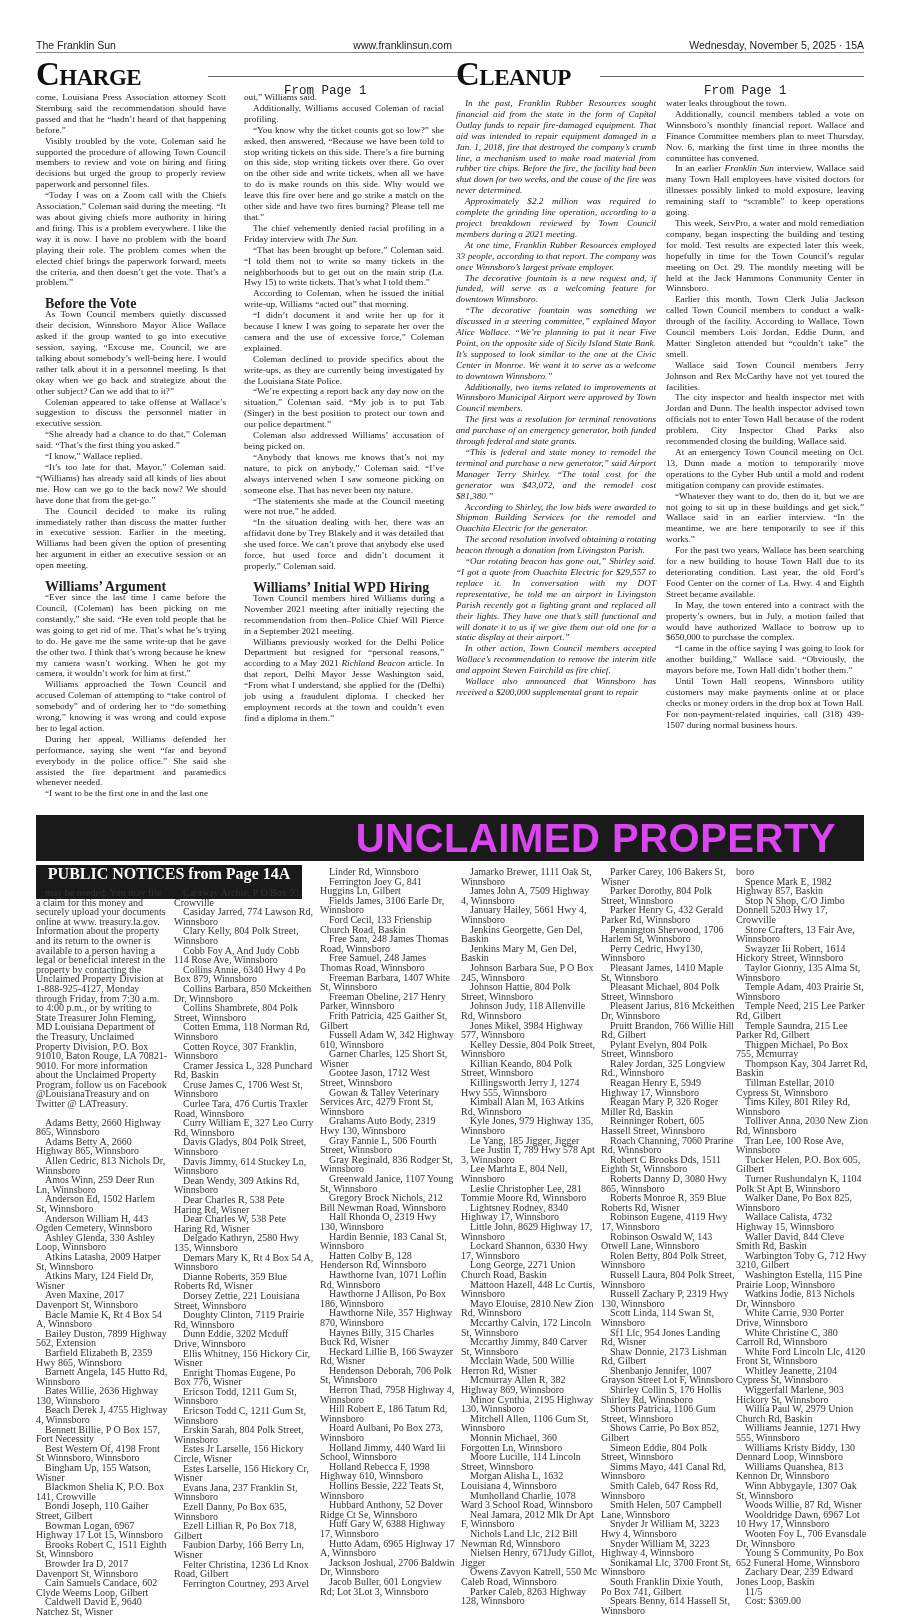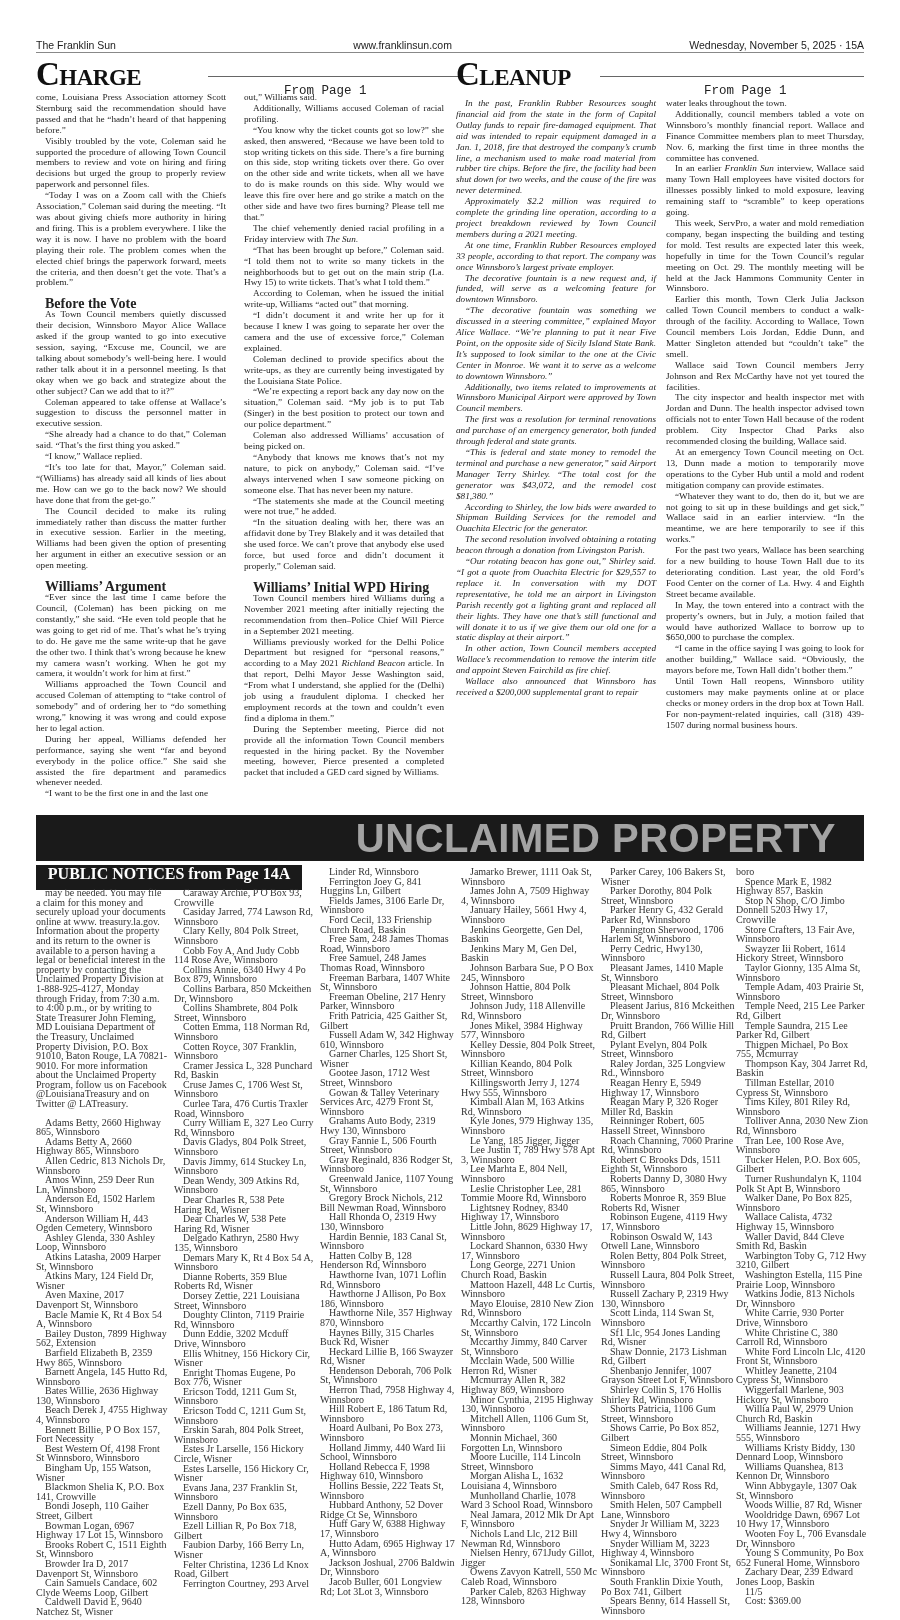--- a/index.html
+++ b/index.html
@@ -15,24 +15,24 @@
   .slug { font-family: "Liberation Serif", serif; font-weight: bold; font-size: 33px; letter-spacing: -0.5px; line-height: 36px; color: #111; font-variant: small-caps; }
   .slug-rule { position: absolute; top: 20px; border-top: 1px solid #666; }
   .from-page { position: absolute; top: 28px; font-family: Liberation Mono, monospace; font-size: 12.5px; color: #222; }
 
   .col { position: absolute; font-size: 9.2px; line-height: 10.9px; text-align: justify; hyphens: auto; color: #222; }
   .col p { text-indent: 9px; }
   .col p.noind { text-indent: 0; }
   .col h4 { font-size: 14px; font-weight: bold; margin-top: 10px; padding-left: 9px; line-height: 11px; }
 
   .banner { position: absolute; left: 36px; top: 815px; width: 828px; height: 46px; background: #1a1a1a;
-    color: #a3a3a3; font-family: "Liberation Sans", sans-serif; font-weight: bold; font-size: 40px;
+    color: #d946ef; font-family: "Liberation Sans", sans-serif; font-weight: bold; font-size: 40px;
     text-align: right; padding-right: 28px; line-height: 46px; letter-spacing: 0.5px; }
 
-  .notice-head { position: absolute; left: 36px; top: 865px; width: 266px; height: 25px; background: #1a1a1a; color: #fff;
+  .notice-head { position: absolute; left: 36px; top: 865px; width: 266px; height: 34px; background: #1a1a1a; color: #fff;
     font-family: "Liberation Serif", serif; font-weight: bold; font-size: 16px; line-height: 17px; text-align: center; }
 
   .ncol { position: absolute; top: 888px; font-size: 10px; line-height: 9.6px; color: #333; }
   .ncol .entry { padding-left: 0; text-indent: 9px; }
   .ncol .intro { text-indent: 9px; margin-bottom: 9px; }
   .ncol .cost { text-indent: 9px; }
 </style>
 </head>
 <body>
 
@@ -83,21 +83,20 @@
   <p>“I didn’t document it and write her up for it because I knew I was going to separate her over the camera and the use of excessive force,” Coleman explained.</p>
   <p>Coleman declined to provide specifics about the write-ups, as they are currently being investigated by the Louisiana State Police.</p>
   <p>“We’re expecting a report back any day now on the situation,” Coleman said. “My job is to put Tab (Singer) in the best position to protect our town and our police department.”</p>
   <p>Coleman also addressed Williams’ accusation of being picked on.</p>
   <p>“Anybody that knows me knows that’s not my nature, to pick on anybody,” Coleman said. “I’ve always intervened when I saw someone picking on someone else. That has never been my nature.</p>
   <p>“The statements she made at the Council meeting were not true,” he added.</p>
   <p>“In the situation dealing with her, there was an affidavit done by Trey Blakely and it was detailed that she used force. We can’t prove that anybody else used force, but used force and didn’t document it properly,” Coleman said.</p>
   <h4>Williams’ Initial WPD Hiring</h4>
   <p>Town Council members hired Williams during a November 2021 meeting after initially rejecting the recommendation from then–Police Chief Will Pierce in a September 2021 meeting.</p>
   <p><span>Williams previously worked for the Delhi Police Department but resigned for “personal reasons,” according to a May 2021 </span><i>Richland Beacon</i><span> article. In that report, Delhi Mayor Jesse Washington said, “From what I understand, she applied for the (Delhi) job using a fraudulent diploma. I checked her employment records at the town and couldn’t even find a diploma in them.”</span></p>
-  <p>During the September meeting, Pierce did not provide all the information Town Council members requested in the hiring packet. By the November meeting, however, Pierce presented a completed packet that included a GED card signed by Williams.</p>
 </div>
 
 <div class="col" style="left:456px;top:98px;width:200px;font-style:italic;">
   <p>In the past, Franklin Rubber Resources sought financial aid from the state in the form of Capital Outlay funds to repair fire-damaged equipment. That aid was intended to repair equipment damaged in a Jan. 1, 2018, fire that destroyed the company’s crumb line, a mechanism used to make road material from rubber tire chips. Before the fire, the facility had been shut down for two weeks, and the cause of the fire was never determined.</p>
   <p>Approximately $2.2 million was required to complete the grinding line operation, according to a project breakdown reviewed by Town Council members during a 2021 meeting.</p>
   <p>At one time, Franklin Rubber Resources employed 33 people, according to that report. The company was once Winnsboro’s largest private employer.</p>
   <p>The decorative fountain is a new request and, if funded, will serve as a welcoming feature for downtown Winnsboro.</p>
   <p>“The decorative fountain was something we discussed in a steering committee,” explained Mayor Alice Wallace. “We’re planning to put it near Five Point, on the opposite side of Sicily Island State Bank. It’s supposed to look similar to the one at the Civic Center in Monroe. We want it to serve as a welcome to downtown Winnsboro.”</p>
   <p>Additionally, two items related to improvements at Winnsboro Municipal Airport were approved by Town Council members.</p>
   <p>The first was a resolution for terminal renovations and purchase of an emergency generator, both funded through federal and state grants.</p>

